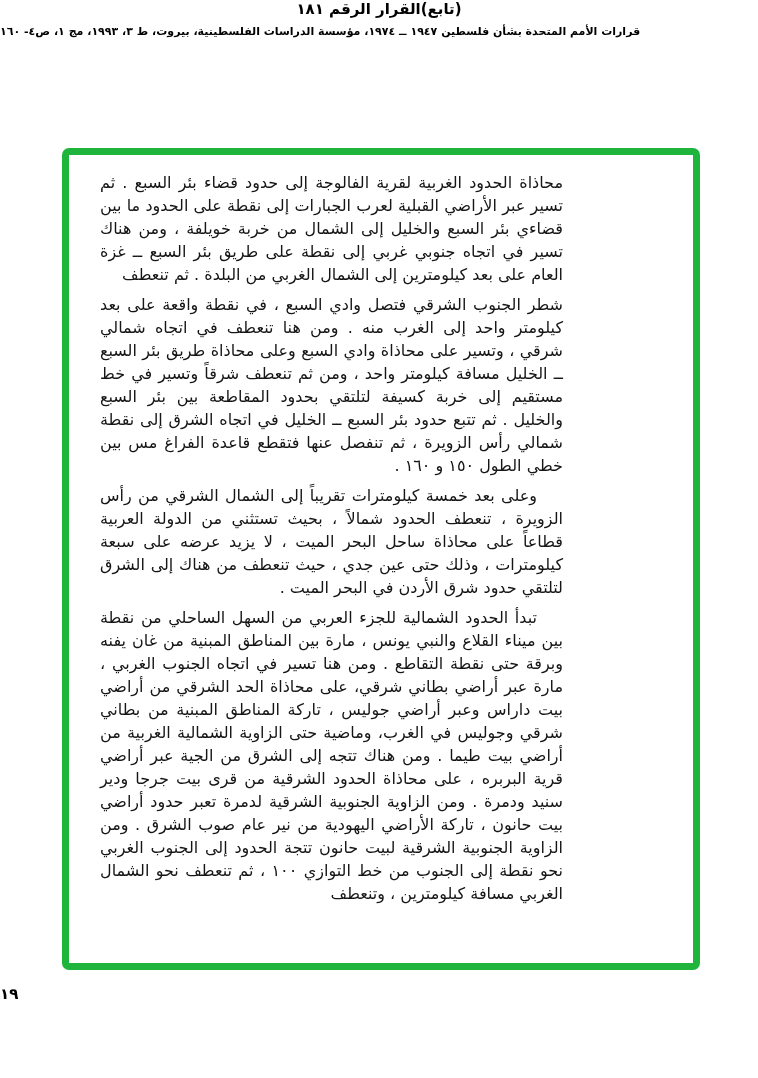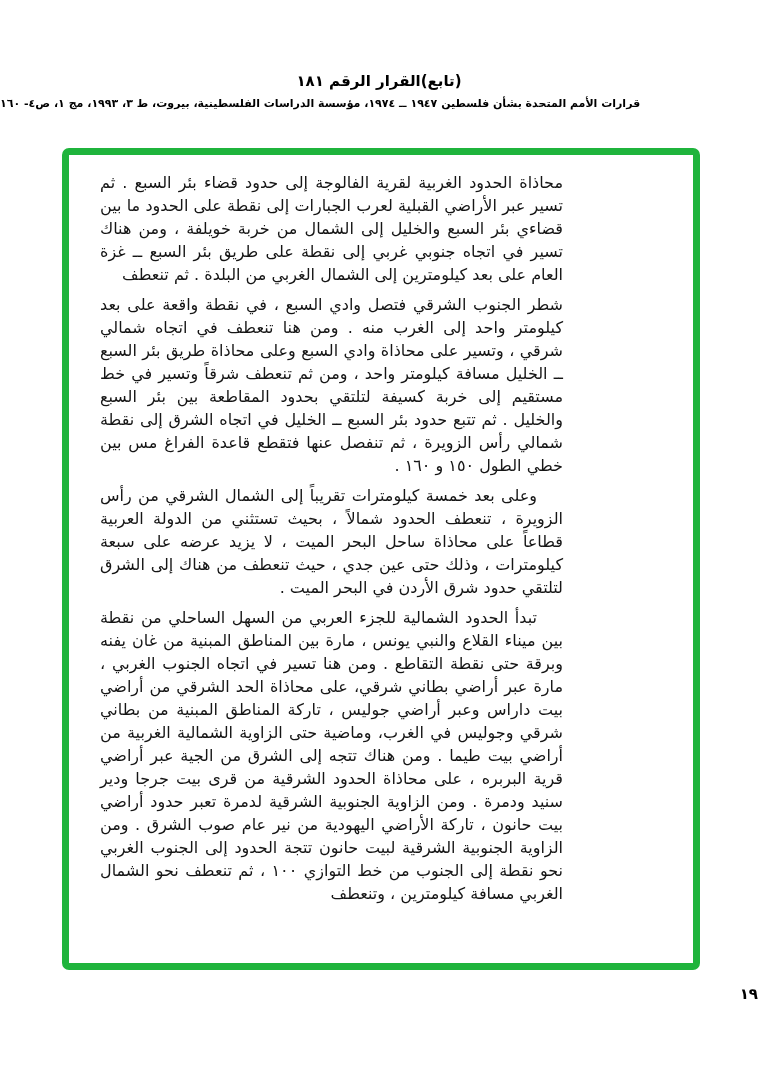--- a/index.html
+++ b/index.html
@@ -6,21 +6,20 @@
   .page {
     position: relative;
     width: 758px;
     height: 1078px;
     background: #ffffff;
     font-family: "DejaVu Sans", sans-serif;
     color: #1a1a1a;
     overflow: hidden;
   }
   .header {
-    padding-top: 72px;
     text-align: center;
     direction: rtl;
   }
   .title {
     font-size: 15px;
     font-weight: bold;
     color: #000000;
     letter-spacing: 0.2px;
   }
   .source {
@@ -50,21 +49,21 @@
     line-height: 23px;
     text-align: justify;
     color: #151515;
   }
   .content-box p.indent { text-indent: 26px; }
   .page-number {
     position: absolute;
     top: 985px;
     left: 0;
     width: 100%;
-    text-align: right;
+    text-align: left;
     font-size: 15px;
     font-weight: bold;
     color: #000000;
     direction: rtl;
   }
 </style>
 </head>
 <body>
 
 <div class="page">

